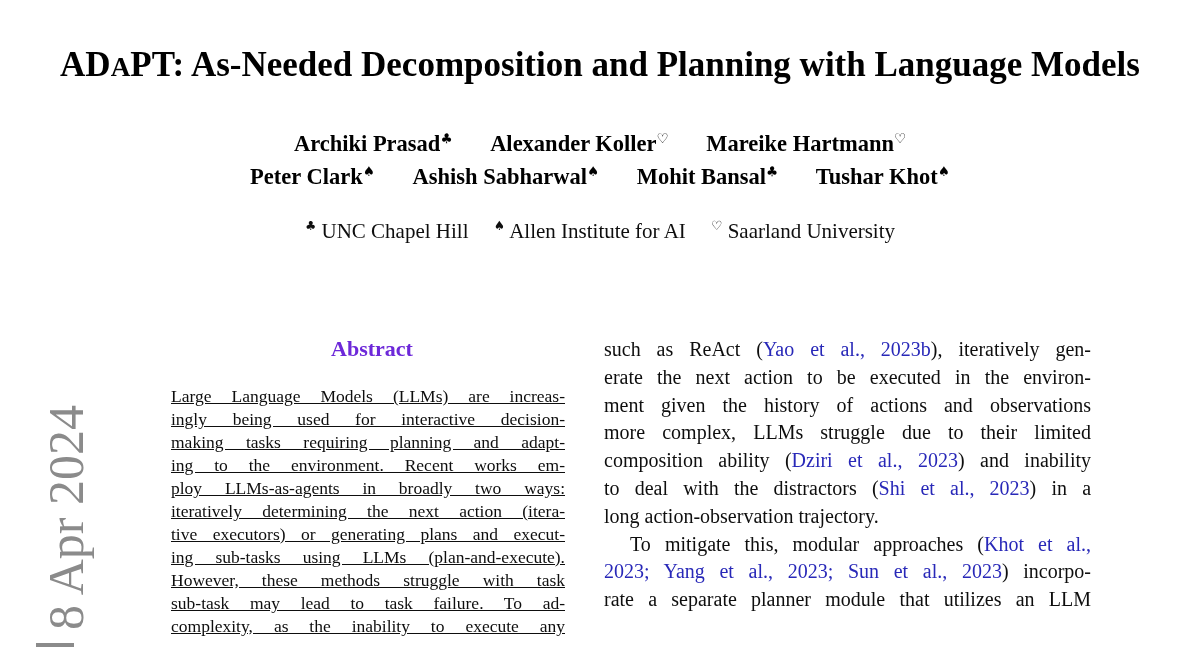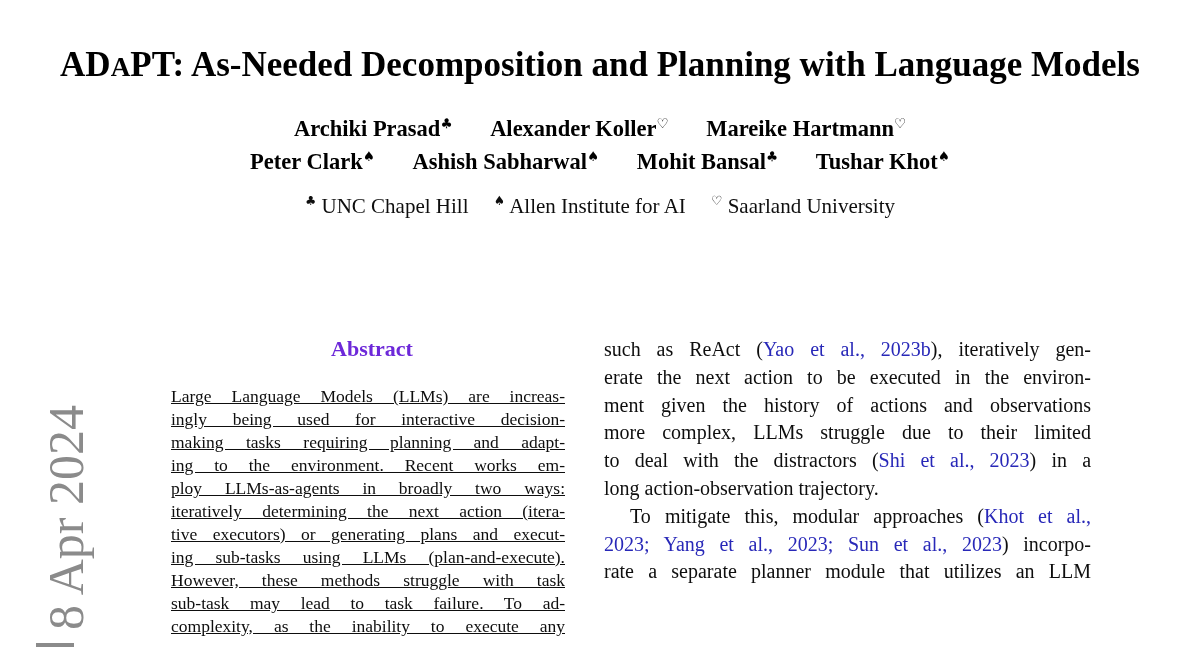--- a/index.html
+++ b/index.html
@@ -25,32 +25,32 @@
   }
   
   .title{
     position:absolute;left:0;top:46px;width:1200px;
     margin:0;text-align:center;
     font-size:35px;line-height:38px;font-weight:bold;color:#000;
   }
   .title .sc{font-size:0.78em;}
   
   .authors{
-    position:absolute;left:0;top:112px;width:1200px;
+    position:absolute;left:0;top:127px;width:1200px;
     text-align:center;font-weight:bold;font-size:22.5px;line-height:33px;color:#000;
   }
   .author{margin:0 16px;white-space:nowrap;}
   .mark{
     font-family:"DejaVu Sans","DejaVu Serif",sans-serif;
     font-weight:normal;
   }
   sup.mark{font-size:0.60em;vertical-align:super;line-height:0;}
   
   .affiliations{
-    position:absolute;left:0;top:191px;width:1200px;
+    position:absolute;left:0;top:216px;width:1200px;
     text-align:center;font-size:21px;line-height:30px;
   }
   .affil{margin:0 10px;white-space:nowrap;}
   
   .abstract-heading{
     position:absolute;left:175px;top:336px;width:394px;
     text-align:center;font-weight:bold;font-size:22px;color:#6d28d9;
   }
   .abstract-lines{
     position:absolute;left:171px;top:385px;width:394px;
@@ -111,20 +111,21 @@
       <div class="tline just"><span>sub-task may lead to task failure. To ad-</span></div>
       <div class="tline just"><span>complexity, as the inability to execute any</span></div>
     </div>
 
   <div class="right-col">
     <div>
         <div class="tline just"><span>such as ReAct (</span><span class="cite">Yao et al., 2023b</span><span>), iteratively gen-</span></div>
         <div class="tline just"><span>erate the next action to be executed in the environ-</span></div>
         <div class="tline just"><span>ment given the history of actions and observations</span></div>
         <div class="tline just"><span>more complex, LLMs struggle due to their limited</span></div>
+        <div class="tline just"><span>composition ability (</span><span class="cite">Dziri et al., 2023</span><span>) and inability</span></div>
         <div class="tline just"><span>to deal with the distractors (</span><span class="cite">Shi et al., 2023</span><span>) in a</span></div>
         <div class="tline"><span>long action-observation trajectory.</span></div>
       </div>
     <div>
         <div class="tline just ind"><span>To mitigate this, modular approaches (</span><span class="cite">Khot et al.,</span></div>
         <div class="tline just"><span class="cite">2023; Yang et al., 2023; Sun et al., 2023</span><span>) incorpo-</span></div>
         <div class="tline just"><span>rate a separate planner module that utilizes an LLM</span></div>
       </div>
   </div>
 

